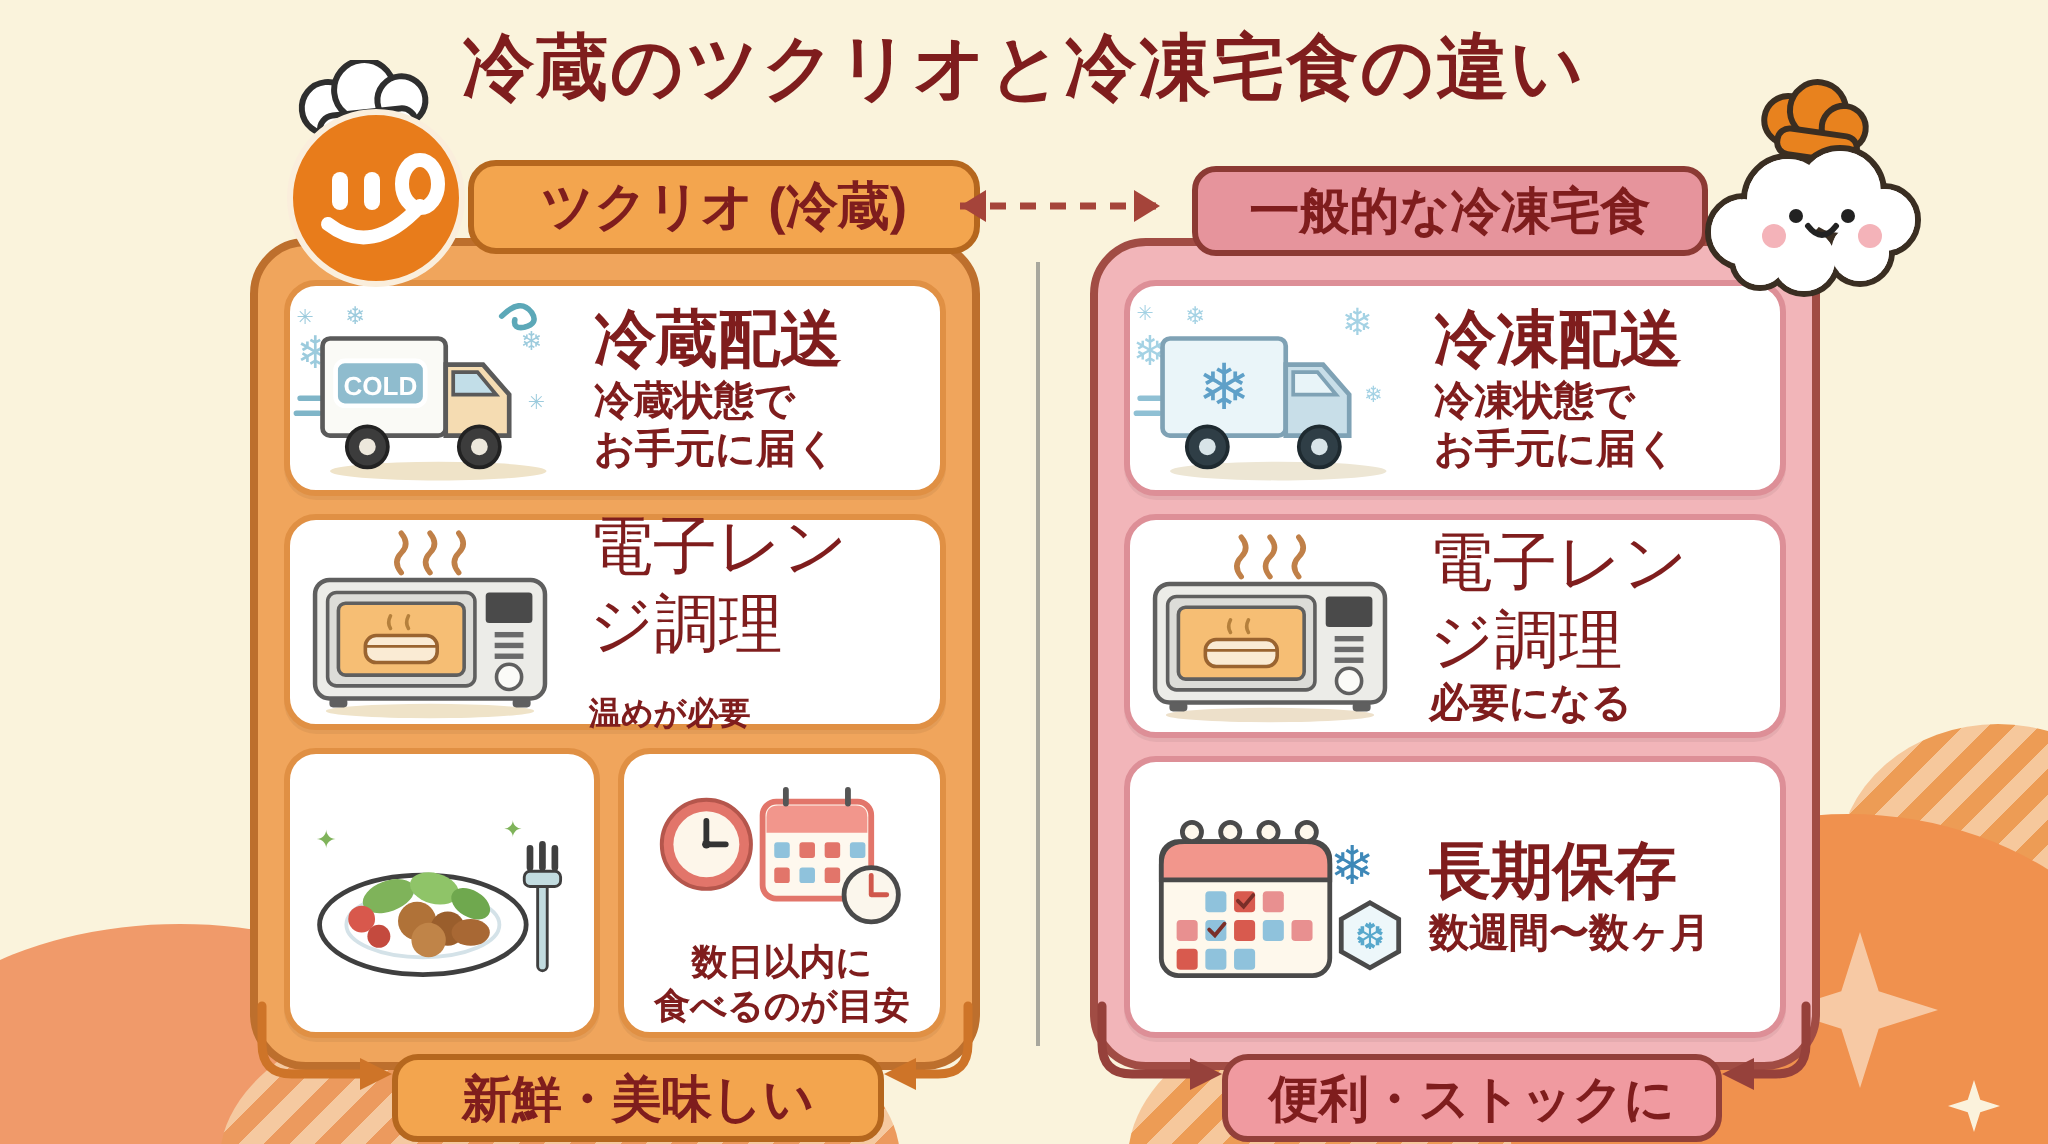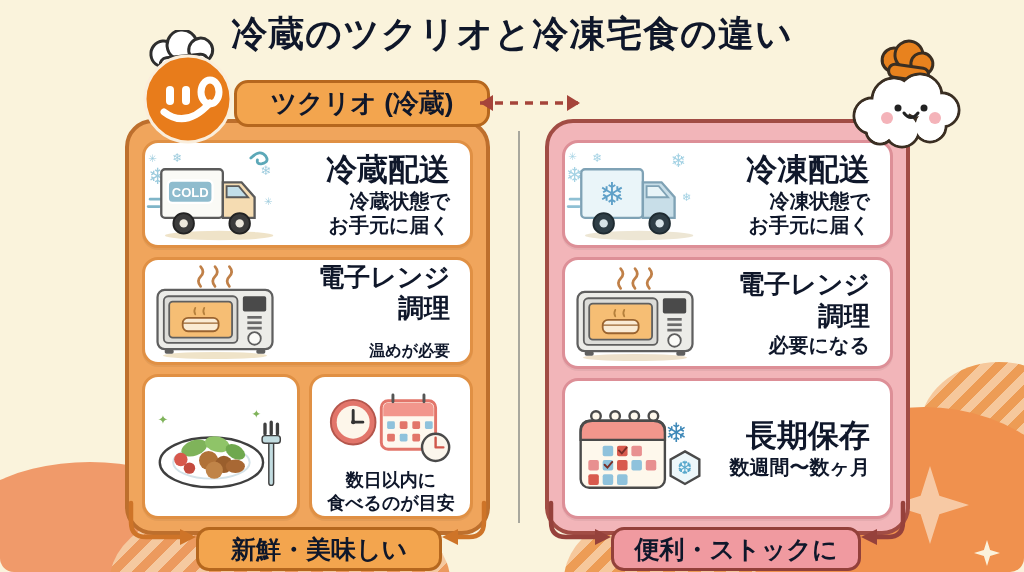--- a/index.html
+++ b/index.html
@@ -1,17 +1,17 @@
 <!DOCTYPE html>
 <html><head>
 <meta charset="utf-8">
 <style>
   html,body{margin:0;padding:0;background:#FAF3DC;}
   .canvas{position:relative;width:1024px;height:572px;background:#FAF3DC;overflow:hidden;
-          font-family:"Liberation Sans","DejaVu Sans",sans-serif;color:#0f172a;border-radius:14px;}
+          font-family:"Liberation Sans","DejaVu Sans",sans-serif;color:#7f1d1d;}
   
   .deco{position:absolute;z-index:1;}
   .bl-solid{left:-60px;bottom:-70px;width:300px;height:180px;border-radius:50%;background:#F09A6A;}
   .bl-stripes{left:110px;bottom:-95px;width:340px;height:175px;border-radius:50%;
       background:repeating-linear-gradient(135deg,#EC9A5E 0 9px,#F5C9A0 9px 18px);}
   .br-stripes-top{right:-55px;top:362px;width:160px;height:140px;border-radius:50%;
       background:repeating-linear-gradient(135deg,#ED9C55 0 9px,#F6C89C 9px 18px);}
   .br-stripes-bottom{right:150px;bottom:-95px;width:310px;height:175px;border-radius:50%;
       background:repeating-linear-gradient(135deg,#ED9C55 0 9px,#F6C89C 9px 18px);}
   .br-solid{right:-70px;bottom:-125px;width:340px;height:290px;border-radius:50%;background:#F0914E;}
@@ -39,23 +39,23 @@
   .card{background:#FFFFFF;border-radius:16px;display:flex;align-items:center;
         justify-content:center;box-sizing:border-box;box-shadow:0 2px 0 rgba(0,0,0,.05);}
   .panel-left .card{border:3px solid #E09044;}
   .panel-right .card{border:3px solid #DD8F97;}
   .lc1,.rc1{height:108px;}
   .lc2{height:108px;}
   .rc2{height:112px;}
   .row3{display:flex;gap:9px;flex:1;}
   .rc3{flex:1;}
   .card-icon{flex:0 0 46%;display:flex;align-items:center;justify-content:center;}
-  .card-text{flex:1;text-align:right;line-height:1.22;padding-right:20px;}
+  .card-text{flex:1;text-align:left;line-height:1.22;padding-right:20px;}
   .t-big{font-size:31px;font-weight:800;}
-  .t-med{font-size:26px;font-weight:700;}
+  .t-med{font-size:32px;font-weight:400;}
   .t-sub{font-size:20px;font-weight:800;}
   .t-sub2{font-size:16px;font-weight:800;margin-top:16px;}
   .card-nat{width:158px;flex-direction:column;padding-top:9px;gap:1px;}
   .card-days{flex:1;flex-direction:column;padding-top:10px;}
   .nat-title{font-size:24px;font-weight:800;}
   .days-text{font-size:18px;font-weight:800;line-height:1.25;text-align:center;}
   
   .foot{position:absolute;top:527px;height:44px;display:flex;align-items:center;justify-content:center;
         font-weight:800;font-size:25px;box-sizing:border-box;border-radius:13px;z-index:4;}
   .foot-left{left:196px;width:246px;background:#F3A54E;border:3px solid #B5671E;}
@@ -135,20 +135,23 @@
 
   <div class="badge hdr-left">
     <span>ツクリオ (冷蔵)</span>
   </div>
   <div class="cmp-arrow">
     <svg width="136" height="26" viewBox="0 0 136 26">
       <line x1="18" y1="13" x2="118" y2="13" stroke="#A5443A" stroke-width="3.5" stroke-dasharray="8 7"></line>
       <polygon points="18,13 31,5 31,21" fill="#A5443A"></polygon>
       <polygon points="118,13 105,5 105,21" fill="#A5443A"></polygon>
     </svg>
+  </div>
+  <div class="badge hdr-right">
+    <span>一般的な冷凍宅食</span>
   </div>
 
   <div class="divider"></div>
 
   <div class="panel panel-left">
 
     <div class="card lc1">
       <div class="card-icon">
         <svg width="152" height="98" viewBox="0 0 160 105">
           <ellipse cx="78" cy="97" rx="58" ry="5" fill="#EFE3C8"></ellipse>

